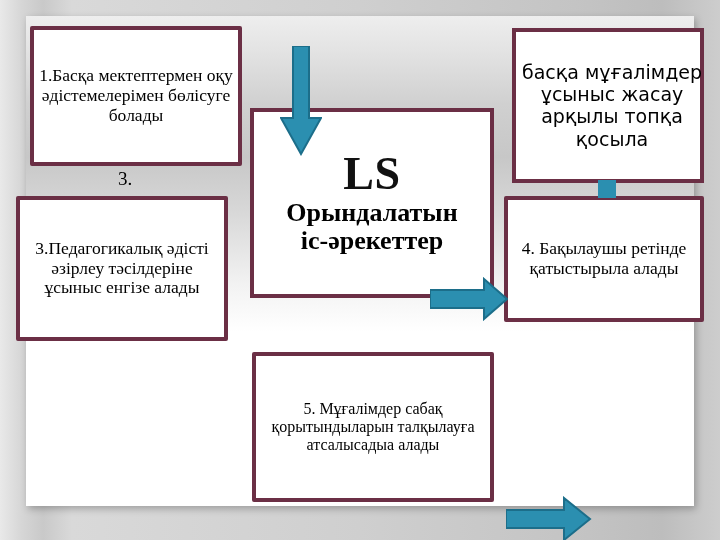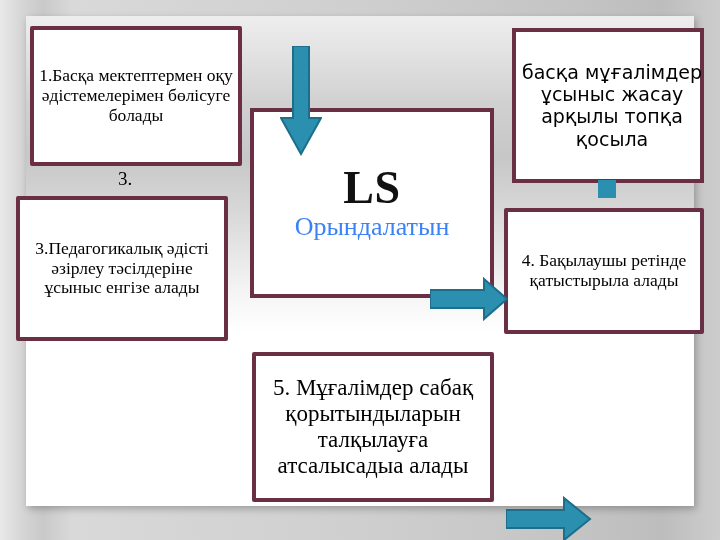--- a/index.html
+++ b/index.html
@@ -98,47 +98,46 @@
     left: 0; right: 0;
     top: 50%;
     transform: translateY(-50%);
     line-height: 1.18;
   }
   
   #box4 {
     left: 504px; top: 196px;
     width: 200px; height: 126px;
     font-size: 17.5px;
-    margin-top: 12px;
   }
   
   #box5 {
     left: 252px; top: 352px;
     width: 242px; height: 150px;
-    font-size: 23px;
+    font-size: 16px;
   }
   
   #boxc {
     left: 250px; top: 108px;
     width: 244px; height: 190px;
     flex-direction: column;
     border-radius: 0;
   }
   #boxc .ls {
     font-size: 46px;
     font-weight: bold;
     color: #111111;
     letter-spacing: 0.5px;
     line-height: 1.0;
     margin-bottom: 2px;
   }
   #boxc .ls-sub {
     font-size: 26px;
-    font-weight: normal;
-    color: #3b82f6;
+    font-weight: bold;
+    color: #000000;
     line-height: 1.06;
   }
 
   
   .arrow {
     position: absolute;
     color: #2b8fb0;
   }
   .arrow svg { display: block; }
 
@@ -175,20 +174,21 @@
     <span class="txt">4. Бақылаушы ретінде қатыстырыла алады</span>
   </div>
 
   <div class="box round" id="box5">
     <span class="txt">5. Мұғалімдер сабақ қорытындыларын талқылауға атсалысадыа алады</span>
   </div>
 
   <div class="box square" id="boxc">
     <span class="ls">LS</span>
     <span class="ls-sub">Орындалатын</span>
+    <span class="ls-sub">іс-әрекеттер</span>
   </div>
 
   <div class="arrow" id="arrow-down">
     <svg width="42" height="110" viewBox="0 0 42 110">
       <polygon points="13,0 29,0 29,72 41,72 21,108 1,72 13,72" fill="#2b8fb0" stroke="#1c6e8a" stroke-width="2"></polygon>
     </svg>
   </div>
 
   <div class="arrow" id="arrow-right">
     <svg width="78" height="44" viewBox="0 0 78 44">

